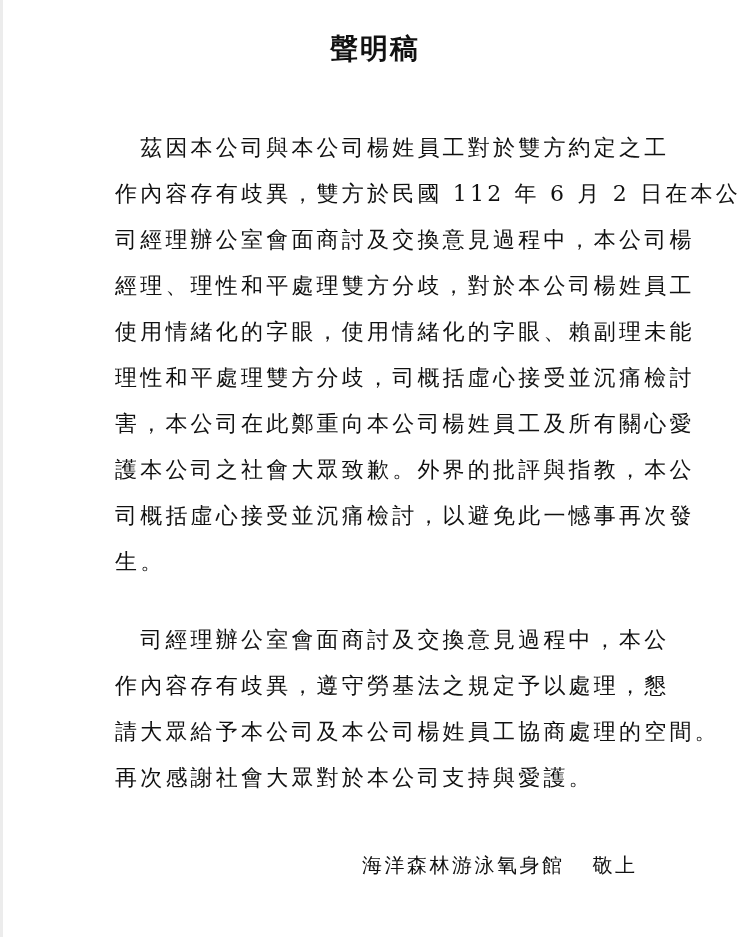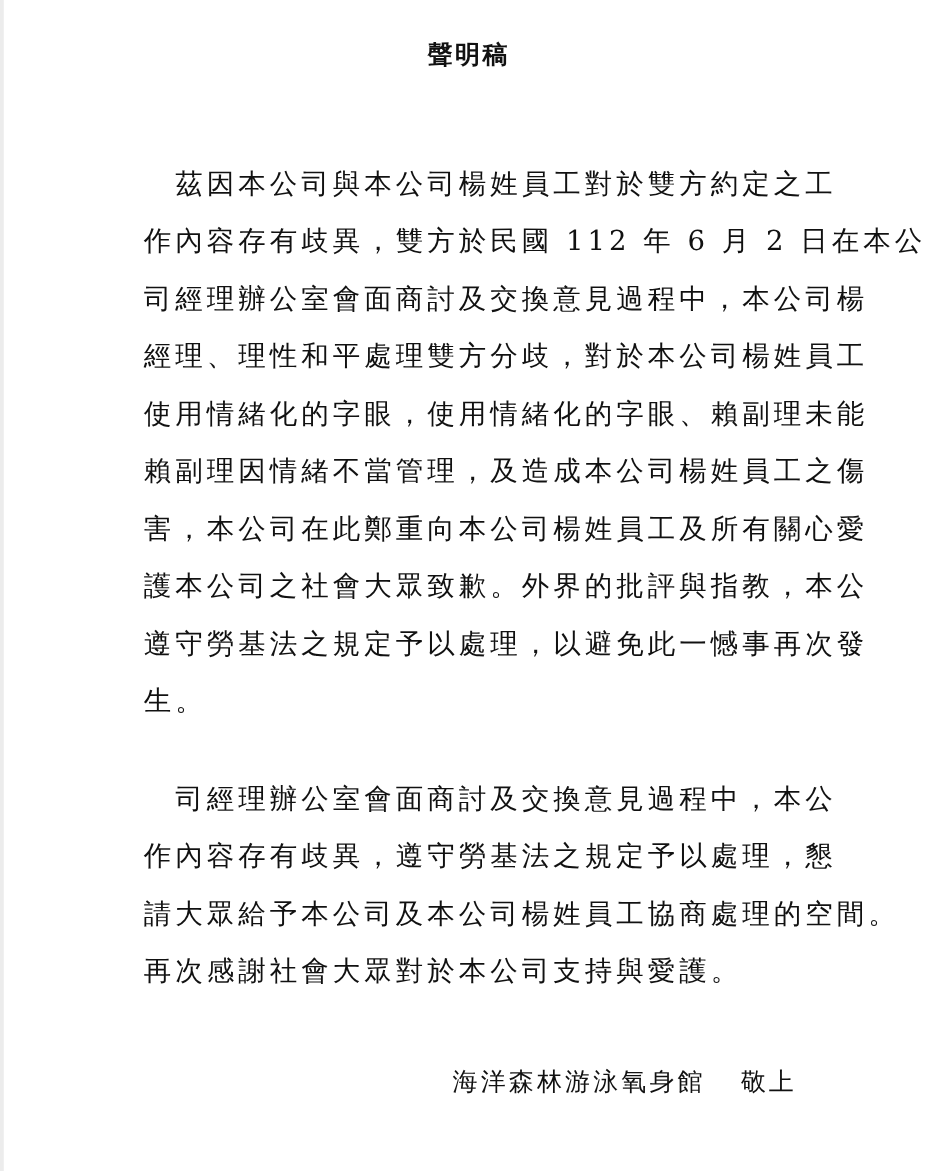--- a/index.html
+++ b/index.html
@@ -1,42 +1,42 @@
 <!DOCTYPE html>
 <html><head>
 <meta charset="utf-8">
 <style>
   html, body { margin:0; padding:0; background:#ffffff; }
   body { width:750px; height:937px; position:relative; overflow:hidden;
          font-family:"DejaVu Serif","Liberation Serif",serif; color:#111; }
   .edge { position:absolute; left:0; top:0; width:3px; height:937px; background:#ececec; }
   .title { position:absolute; left:0; width:750px; top:30px; text-align:center;
-           font-size:20px; font-weight:bold; letter-spacing:2px; }
+           font-size:28px; font-weight:bold; letter-spacing:2px; }
   .line { position:absolute; left:115px; width:520px; font-size:22px; white-space:nowrap;
           letter-spacing:3.2px; line-height:30px; }
   .sig { position:absolute; left:362px; top:852px; font-size:20px; white-space:nowrap; letter-spacing:2.5px; }
   .sig .gap { display:inline-block; width:28px; }
 </style>
 </head>
 <body>
 
 <div class="edge"></div>
 
 <div class="title">聲明稿</div>
 
 <div>
   <div class="line" style="top:133px">　茲因本公司與本公司楊姓員工對於雙方約定之工</div>
   <div class="line" style="top:179px">作內容存有歧異，雙方於民國 112 年 6 月 2 日在本公</div>
   <div class="line" style="top:225px">司經理辦公室會面商討及交換意見過程中，本公司楊</div>
   <div class="line" style="top:271px">經理、理性和平處理雙方分歧，對於本公司楊姓員工</div>
   <div class="line" style="top:317px">使用情緒化的字眼，使用情緒化的字眼、賴副理未能</div>
-  <div class="line" style="top:363px">賴副理因情緒不當管理，及造成本公司楊姓員工之傷</div>
+  <div class="line" style="top:363px">理性和平處理雙方分歧，司概括虛心接受並沉痛檢討</div>
   <div class="line" style="top:409px">害，本公司在此鄭重向本公司楊姓員工及所有關心愛</div>
   <div class="line" style="top:455px">護本公司之社會大眾致歉。外界的批評與指教，本公</div>
-  <div class="line" style="top:501px">遵守勞基法之規定予以處理，以避免此一憾事再次發</div>
+  <div class="line" style="top:501px">司概括虛心接受並沉痛檢討，以避免此一憾事再次發</div>
   <div class="line" style="top:547px">生。</div>
 </div>
 
 <div>
   <div class="line" style="top:625px">　司經理辦公室會面商討及交換意見過程中，本公</div>
   <div class="line" style="top:671px">作內容存有歧異，遵守勞基法之規定予以處理，懇</div>
   <div class="line" style="top:717px">請大眾給予本公司及本公司楊姓員工協商處理的空間。</div>
   <div class="line" style="top:763px">再次感謝社會大眾對於本公司支持與愛護。</div>
 </div>
 

